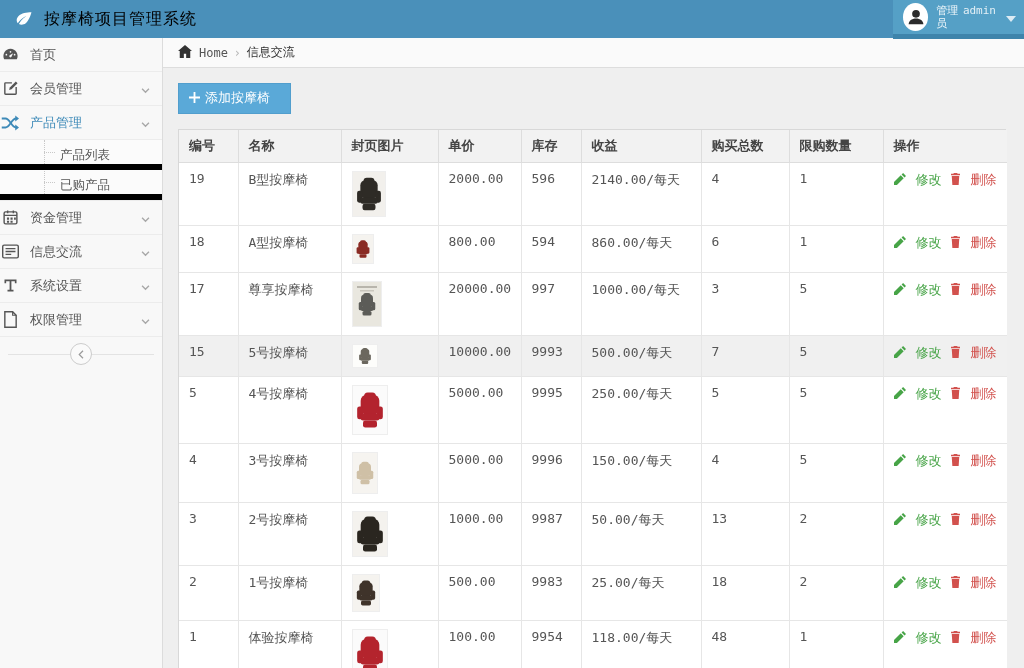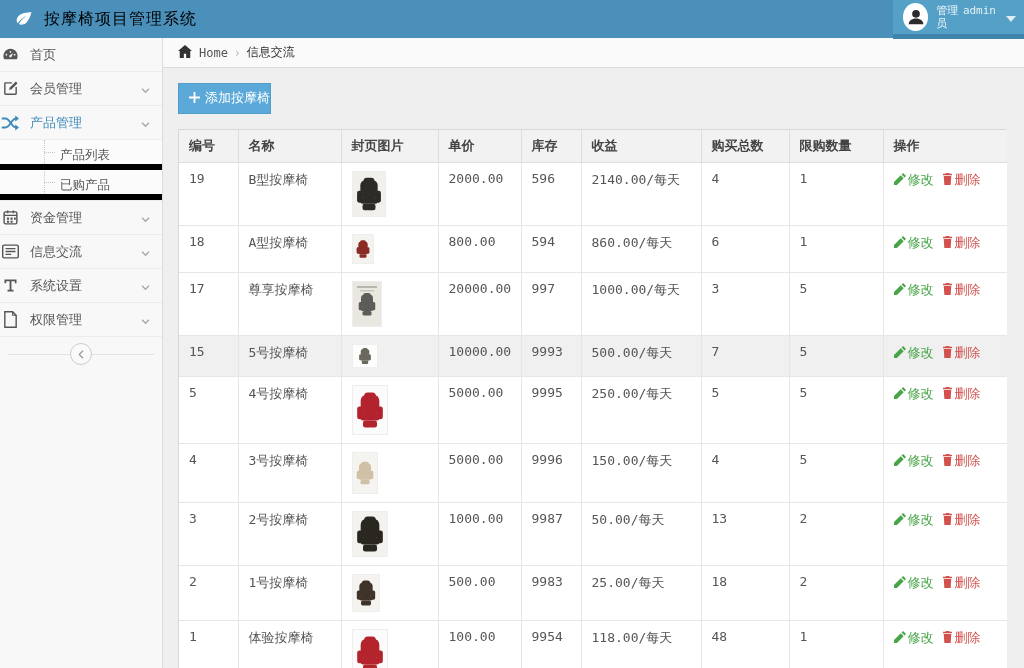--- a/index.html
+++ b/index.html
@@ -52,37 +52,37 @@
     background:#fafafa; border-bottom:1px solid #ddd; display:flex;
     align-items:center; gap:7px; padding-left:15px; font-size:12px; color:#555; }
   .crumb-home { font-family:"DejaVu Sans Mono",monospace; color:#555; cursor:pointer; }
   .crumb-sep { color:#b5b5b5; font-size:12px; }
   .crumb-current { color:#333; }
 
   
   .content { position:absolute; top:68px; left:163px; right:0; bottom:0;
     background:#efefef; overflow:hidden; }
   .add-btn { display:inline-flex; align-items:center; gap:5px; margin:15px 0 0 15px;
-    background:#5aa9d8; color:#fff; font-size:13px; padding:5px 0 6px 10px;
+    background:#5aa9d8; color:#fff; font-size:13px; padding:5px 20px 6px 10px;
     border:1px solid #519ecd; cursor:pointer; }
 
   .panel { margin:15px 15px 0 15px; width:828px; background:#fff;
     border:1px solid #d8d8d8; }
   table { border-collapse:collapse; width:100%; table-layout:fixed;
     font-family:"DejaVu Sans Mono","DejaVu Sans",monospace; }
   th { background:#f2f2f2; border:1px solid #ddd; border-top:none;
     font-size:13px; color:#444; text-align:left; padding:7px 10px; font-weight:bold; }
   th:first-child { border-left:none;margin-top:20px; } th:last-child { border-right:none; }
   td { border:1px solid #e6e6e6; font-size:13px; color:#555; padding:8px 10px;
     vertical-align:top; background:#fff; }
   td:first-child { border-left:none; } td:last-child { border-right:none; }
   tr.hl td { background:#f0f0f0; }
   .imgbox { display:inline-flex; align-items:center; justify-content:center;
     border:1px solid #eee; }
-  .action-link { display:inline-flex; align-items:center; gap:2px; cursor:pointer;
+  .action-link { display:inline-flex; align-items:center; gap:10px; cursor:pointer;
     text-decoration:none; font-size:13px; }
   .action-edit { color:#47a447; margin-right:8px; }
   .action-del { color:#d2514d; }
 </style>
 </head>
 <body>
 
 <div class="app-header">
   <div class="brand">
     <span>

